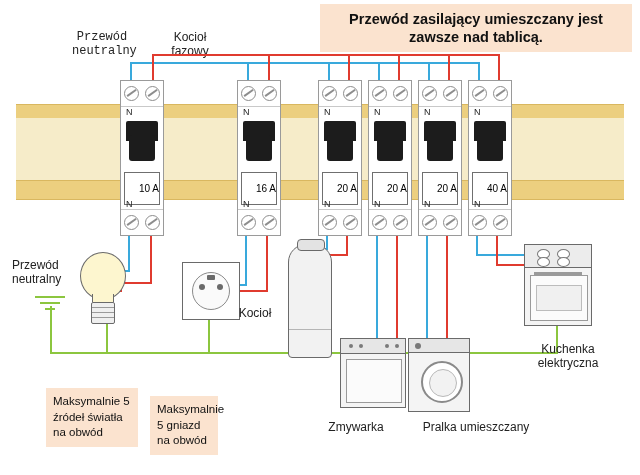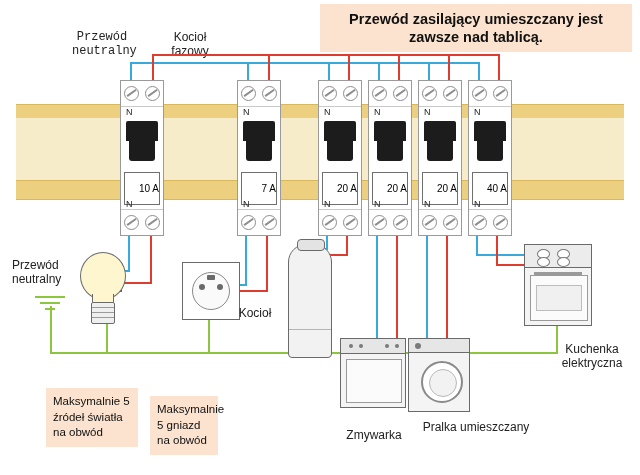--- a/index.html
+++ b/index.html
@@ -140,23 +140,23 @@
   .note{
     background:#fbe3cf;font-size:11.5px;color:#111;line-height:1.35;
     padding:6px 7px;box-sizing:border-box;
   }
 
   
   #lbl-neutral{left:72px;top:30px;width:60px;font-family:Liberation Mono, monospace;}
   #lbl-phase{left:160px;top:30px;width:60px;}
   #lbl-protect{left:12px;top:258px;width:64px;}
   #lbl-kociol{left:228px;top:306px;width:54px;}
-  #lbl-zmywarka{left:334px;top:420px;width:80px;margin-top:8px;}
+  #lbl-zmywarka{left:316px;top:420px;width:80px;}
   #lbl-pralka{left:414px;top:420px;width:124px;}
-  #lbl-kuchenka{left:552px;top:342px;width:80px;}
+  #lbl-kuchenka{left:528px;top:342px;width:80px;}
   #note1{left:46px;top:388px;width:92px;}
   #note2{left:150px;top:396px;width:68px;}
 </style>
 </head>
 <body>
 
 <div class="abs" id="banner">
   <span>Przewód zasilający umieszczany jest zawsze nad tablicą.</span>
 </div>
 
@@ -208,21 +208,21 @@
 <div class="abs breaker" style="left:237px;">
   <div class="term top">
       <span class="screw"></span>
       <span class="screw"></span>
     </div>
   <div class="n-top">N</div>
   <div class="body">
     <div class="lever"></div>
     <div class="lever-knob"></div>
   </div>
-  <div class="rating">7 A</div>
+  <div class="rating">16 A</div>
   <div class="n-bot">N</div>
   <div class="term bot">
       <span class="screw"></span>
       <span class="screw"></span>
     </div>
 </div>
 
 <div class="abs breaker" style="left:318px;">
   <div class="term top">
       <span class="screw"></span>

